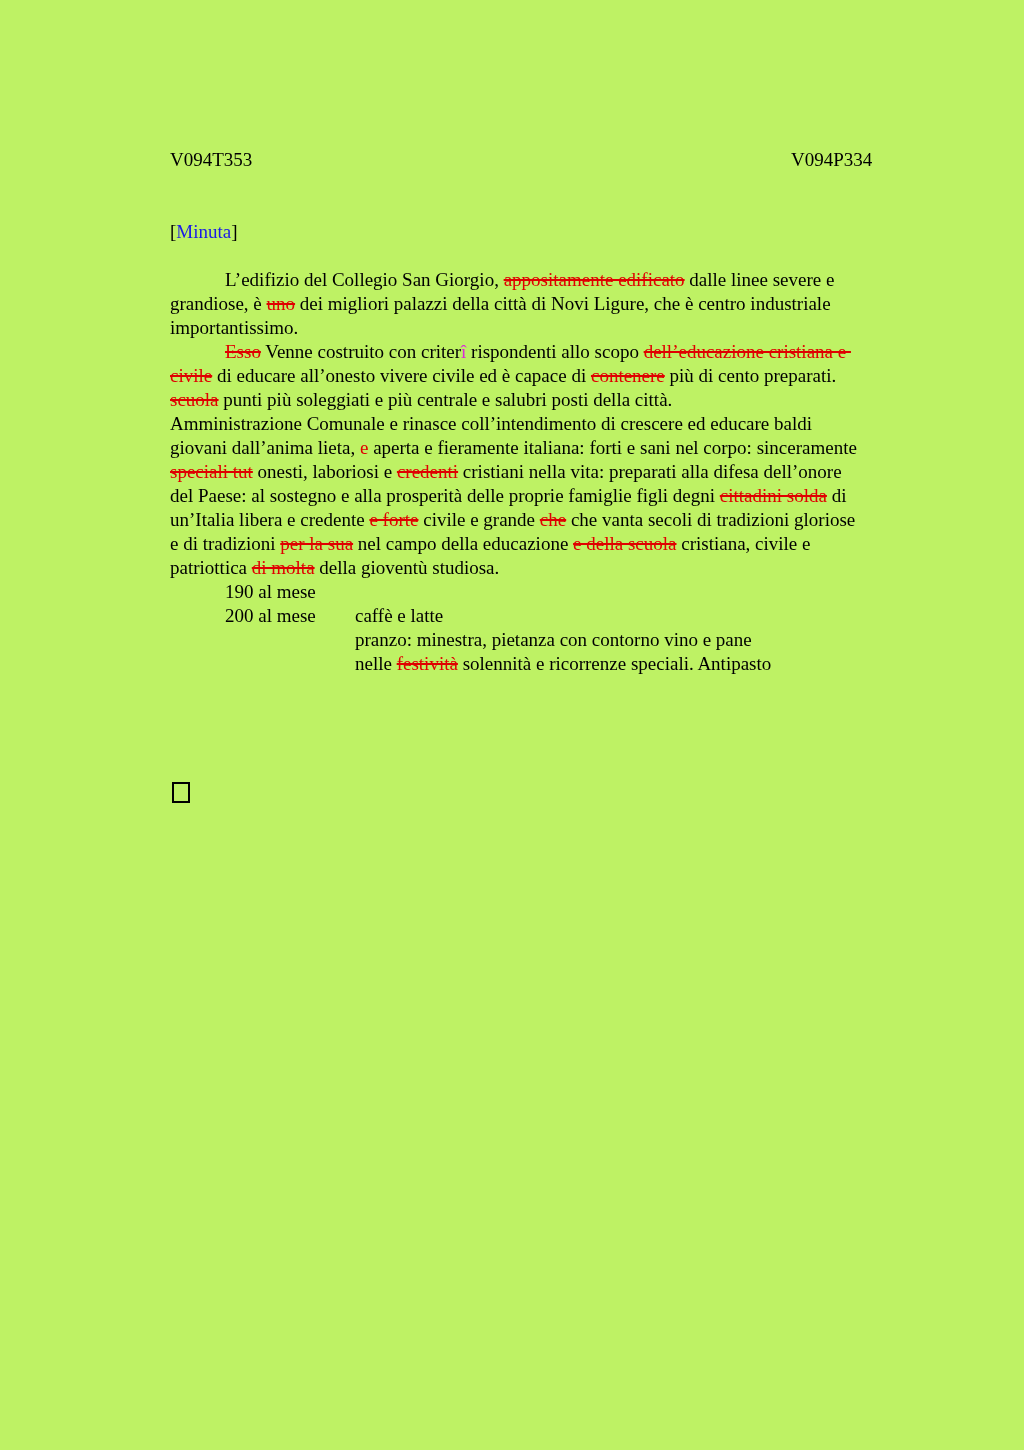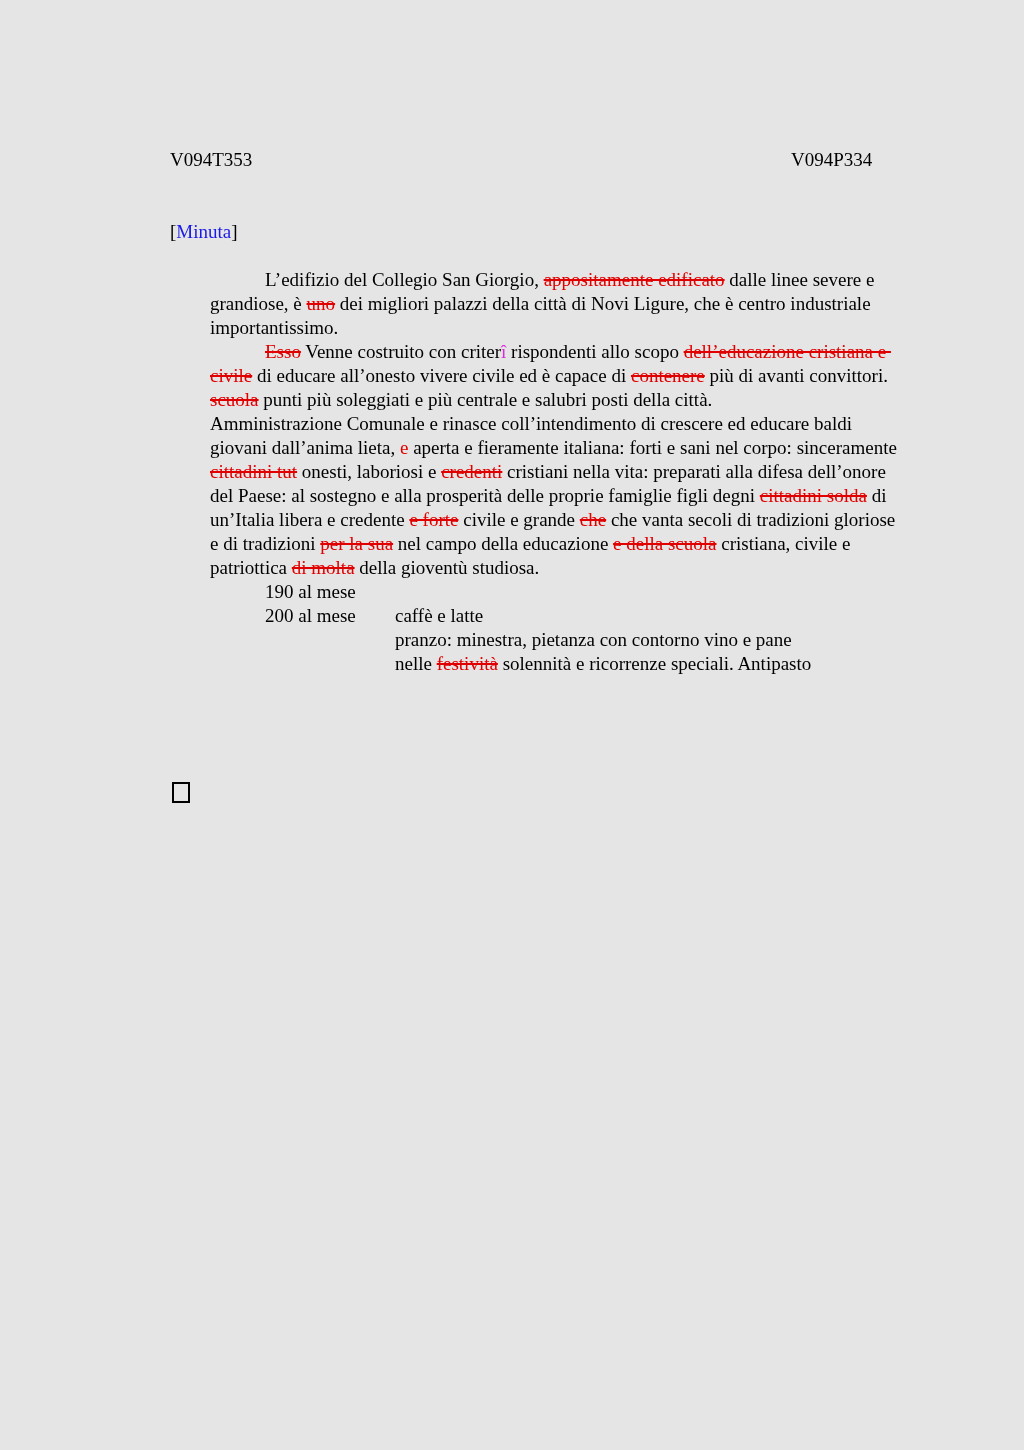--- a/index.html
+++ b/index.html
@@ -1,32 +1,32 @@
 <!DOCTYPE html>
 <html style="--del: #e00000; --link: #1a1ae6; --mag: #d92bd9;"><head>
 <meta charset="utf-8">
 <style>
   html,body{margin:0;padding:0;background:#ffffff;}
   .page{
     position:relative;
     width:1024px;
     height:1450px;
-    background:#e5e5e5;
+    background:#bef264;
     font-family:"Liberation Serif","DejaVu Serif",serif;
     font-size:19px;
     color:#000000;
     overflow:hidden;
   }
   .hdr{position:absolute;top:148px;line-height:24px;white-space:pre;}
   .hdr-left{left:170px;}
   .hdr-right{left:756px;margin-left:35px;}
   .minuta-line{position:absolute;top:220px;left:170px;line-height:24px;white-space:pre;}
   .minuta-link{color:var(--link,#1a1ae6);cursor:pointer;}
   .text-block{position:absolute;top:268px;left:170px;width:760px;}
-  .line{height:24px;line-height:24px;white-space:pre;margin-left:40px;}
+  .line{height:24px;line-height:24px;white-space:pre;}
   .para-start{text-indent:55px;}
   .menu-row .menu-price{display:inline-block;margin-left:55px;width:130px;}
   .menu-item{padding-left:185px;}
   .run.del{
     color:var(--del,#e00000);
     text-decoration:line-through;
     text-decoration-color:var(--del,#e00000);
     text-decoration-thickness:1.5px;
   }
   .run.red{color:var(--del,#e00000);}
@@ -47,25 +47,25 @@
 
   <div class="hdr hdr-right">V094P334</div>
 
   <div class="minuta-line"><span>[</span><span class="minuta-link">Minuta</span><span>]</span></div>
 
   <div class="text-block">
       <div class="line para-start"><span class="run">L’edifizio del Collegio San Giorgio, </span><span class="run del">appositamente edificato</span><span class="run"> dalle linee severe e</span></div>
       <div class="line body"><span class="run">grandiose, è </span><span class="run del">uno</span><span class="run"> dei migliori palazzi della città di Novi Ligure, che è centro industriale</span></div>
       <div class="line body"><span class="run">importantissimo.</span></div>
       <div class="line para-start"><span class="run del">Esso</span><span class="run"> Venne costruito con criter</span><span class="run mag">î</span><span class="run"> rispondenti allo scopo </span><span class="run del">dell’educazione cristiana e </span></div>
-      <div class="line body"><span class="run del">civile</span><span class="run"> di educare all’onesto vivere civile ed è capace di </span><span class="run del">contenere</span><span class="run"> più di avanti convittori.</span></div>
+      <div class="line body"><span class="run del">civile</span><span class="run"> di educare all’onesto vivere civile ed è capace di </span><span class="run del">contenere</span><span class="run"> più di cento preparati.</span></div>
       <div class="line body"><span class="run del">scuola</span><span class="run"> punti più soleggiati e più centrale e salubri posti della città.</span></div>
       <div class="line body"><span class="run">Amministrazione Comunale e rinasce coll’intendimento di crescere ed educare baldi</span></div>
       <div class="line body"><span class="run">giovani dall’anima lieta, </span><span class="run red">e</span><span class="run"> aperta e fieramente italiana: forti e sani nel corpo: sinceramente</span></div>
-      <div class="line body"><span class="run del">cittadini tut</span><span class="run"> onesti, laboriosi e </span><span class="run del">credenti</span><span class="run"> cristiani nella vita: preparati alla difesa dell’onore</span></div>
+      <div class="line body"><span class="run del">speciali tut</span><span class="run"> onesti, laboriosi e </span><span class="run del">credenti</span><span class="run"> cristiani nella vita: preparati alla difesa dell’onore</span></div>
       <div class="line body"><span class="run">del Paese: al sostegno e alla prosperità delle proprie famiglie figli degni </span><span class="run del">cittadini solda</span><span class="run"> di</span></div>
       <div class="line body"><span class="run">un’Italia libera e credente </span><span class="run del">e forte</span><span class="run"> civile e grande </span><span class="run del">che</span><span class="run"> che vanta secoli di tradizioni gloriose</span></div>
       <div class="line body"><span class="run">e di tradizioni </span><span class="run del">per la sua</span><span class="run"> nel campo della educazione </span><span class="run del">e della scuola</span><span class="run"> cristiana, civile e</span></div>
       <div class="line body"><span class="run">patriottica </span><span class="run del">di molta</span><span class="run"> della gioventù studiosa.</span></div>
       <div class="line menu-row"><span class="menu-price">190 al mese</span></div>
       <div class="line menu-row"><span class="menu-price">200 al mese</span><span class="run">caffè e latte</span></div>
       <div class="line menu-item"><span class="run">pranzo: minestra, pietanza con contorno vino e pane</span></div>
       <div class="line menu-item"><span class="run">nelle </span><span class="run del">festività</span><span class="run"> solennità e ricorrenze speciali. Antipasto</span></div>
     </div>
 

